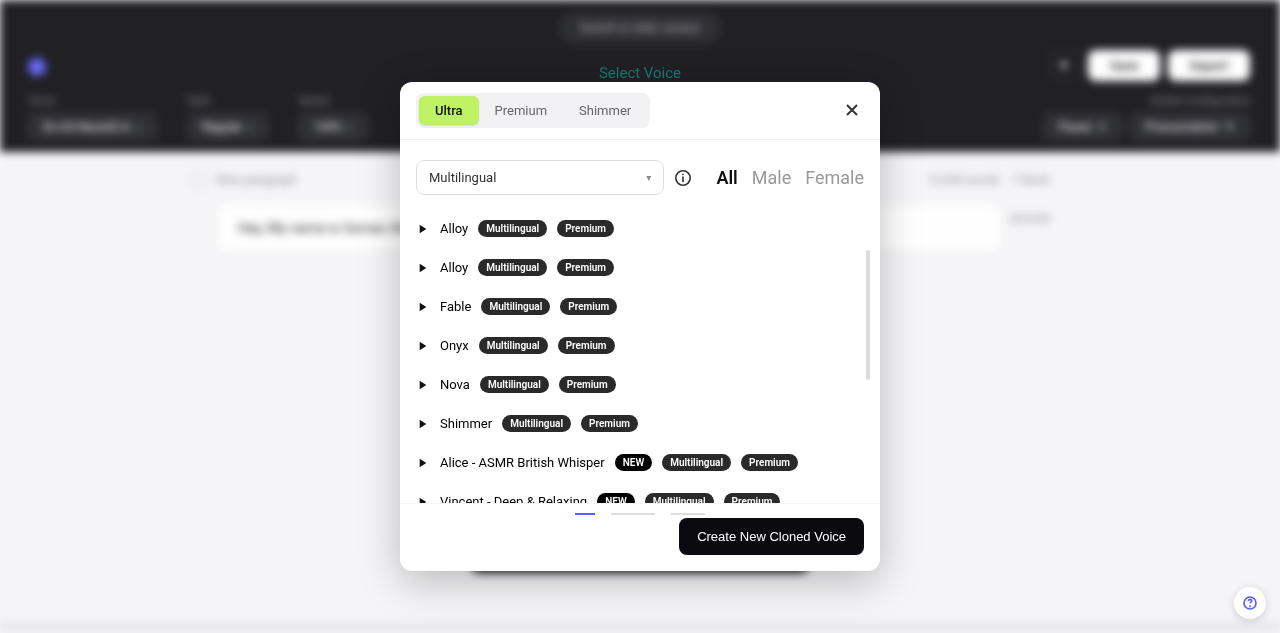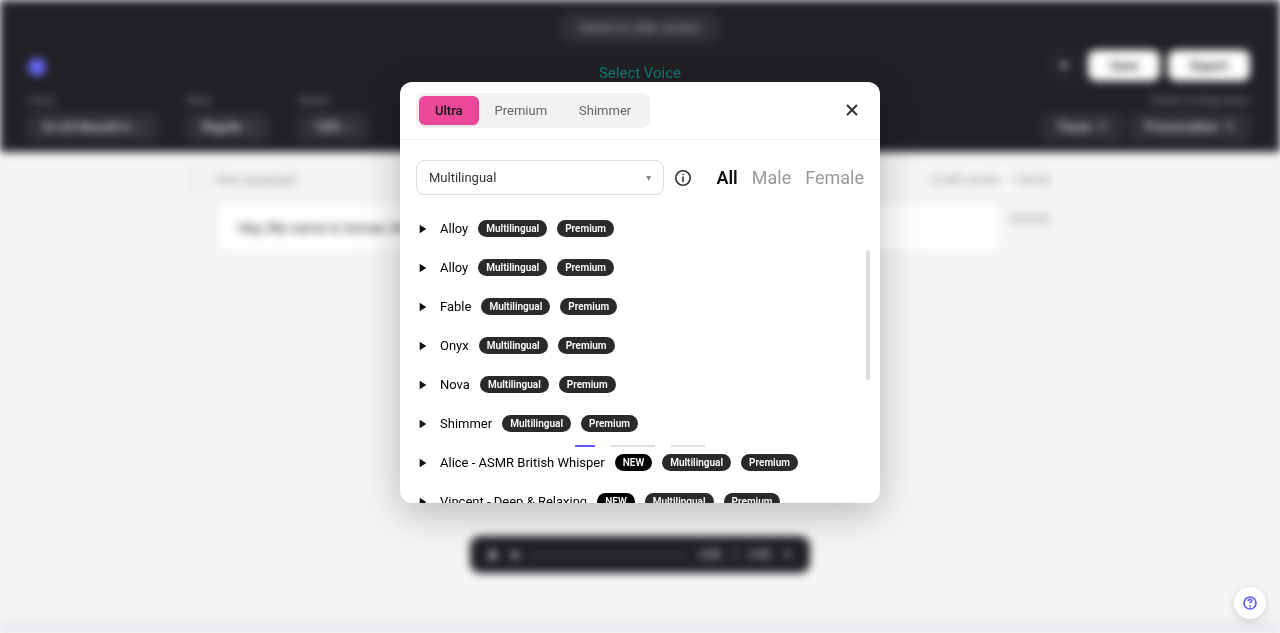--- a/index.html
+++ b/index.html
@@ -38,21 +38,21 @@
 .modal { width: 480px; background: #fff; border-radius: 12px; box-shadow: 0 10px 40px rgba(0,0,0,0.25); position: relative; }
 
 .modal-title { position: absolute; top: -18px; left: 50%; transform: translateX(-50%); color: #0f766e; font-size: 15px; font-weight: 400; }
 
 .modal-close { position: absolute; top: 18px; right: 18px; width: 20px; height: 20px; cursor: pointer; display: flex; align-items: center; justify-content: center; color: #333; }
 .modal-close svg { width: 16px; height: 16px; }
 
 .modal-header { padding: 11px 16px; border-bottom: 1px solid #eee; }
 .tab-group { display: inline-flex; background: #f2f2f4; border-radius: 8px; padding: 3px; gap: 0; }
 .tab { padding: 7px 16px; font-size: 13px; color: #666; border-radius: 6px; cursor: pointer; }
-.tab.active { background: #ec4899; color: #111; font-weight: 500; box-shadow: 0 1px 2px rgba(0,0,0,0.1); }
+.tab.active { background: #bef264; color: #111; font-weight: 500; box-shadow: 0 1px 2px rgba(0,0,0,0.1); }
 
 .modal-filters { padding: 20px 16px 8px 16px; display: flex; align-items: center; gap: 10px; }
 .lang-select { flex: 1; border: 1px solid #ddd; border-radius: 8px; padding: 9px 12px; font-size: 13px; display: flex; align-items: center; justify-content: space-between; cursor: pointer; color: #333; }
 .info-icon { width: 18px; height: 18px; display: flex; align-items: center; justify-content: center; color: #333; }
 .gender-filters { display: flex; gap: 14px; margin-left: 14px; }
 .gender-filter { font-size: 18px; color: #999; cursor: pointer; }
 .gender-filter.active { color: #111; font-weight: 600; }
 
 .voice-list { padding: 6px 16px 4px 16px; max-height: 300px; overflow-y: auto; }
 .voice-item { display: flex; align-items: center; gap: 10px; padding: 11px 2px; }
@@ -285,14 +285,17 @@
       </div>
 
     <div class="scrollbar-track"></div>
 
     <div class="footer-pager">
       <div class="pager-line active"></div>
       <div class="pager-line mid"></div>
       <div class="pager-line last"></div>
     </div>
 
+    <div class="modal-footer">
+      <button class="create-btn">Create New Cloned Voice</button>
+    </div>
   </div>
 </div>
 
 </body></html>

